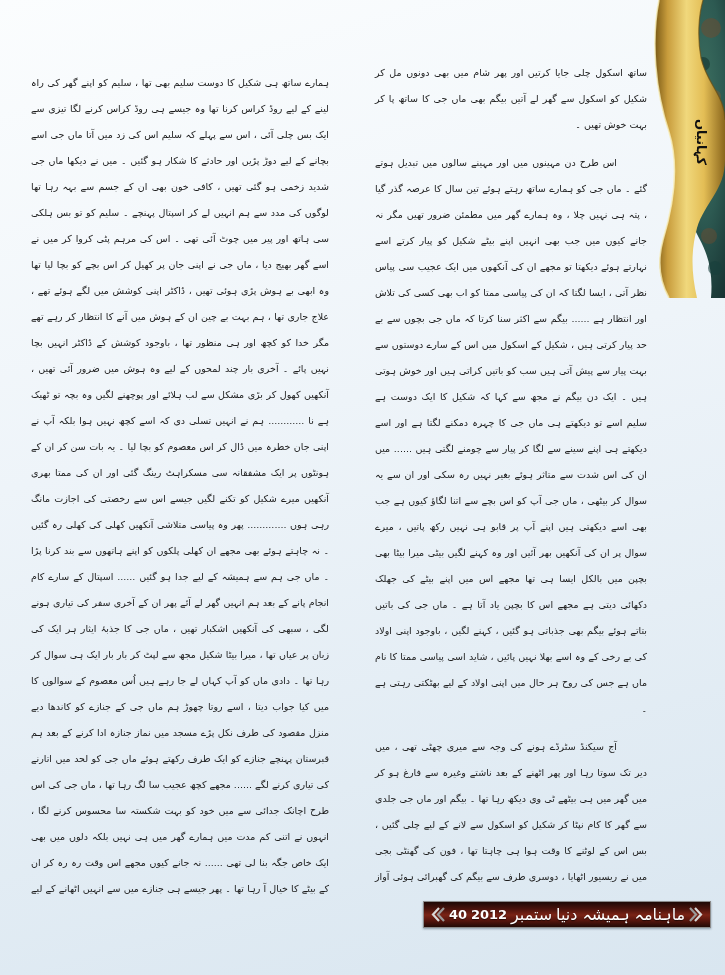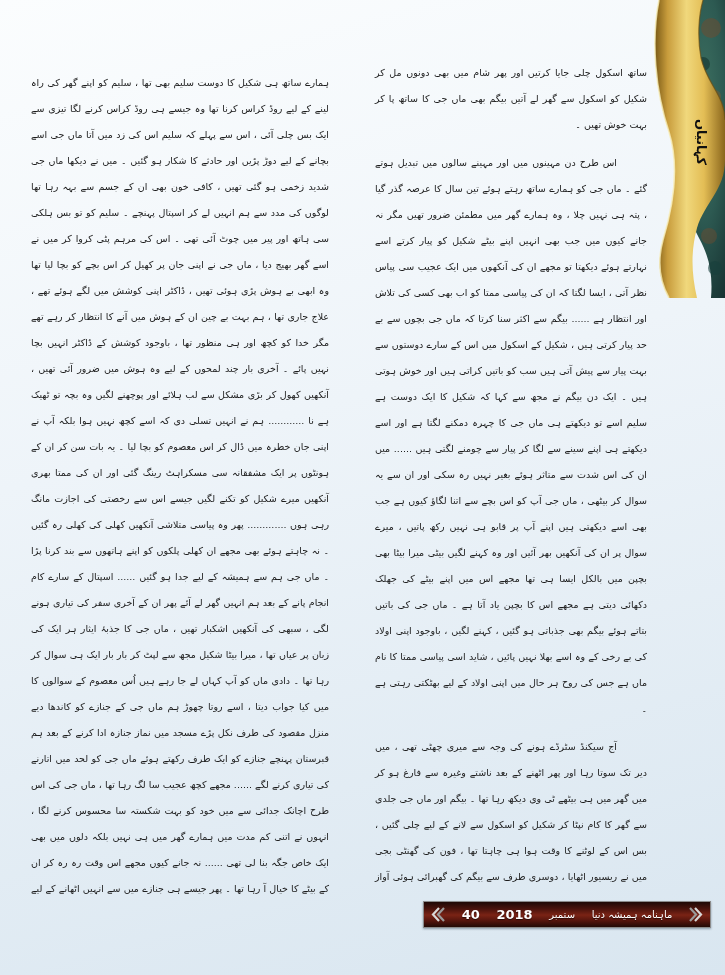--- a/index.html
+++ b/index.html
@@ -45,21 +45,21 @@
     display:flex;align-items:center;justify-content:space-between;
     padding:0 7px;box-sizing:border-box;
     direction:ltr;
   }
   .footer-bar .num{
     color:#ffffff;font-weight:bold;font-size:13px;
     font-family:"DejaVu Sans",sans-serif;
     text-shadow:0 1px 1px rgba(0,0,0,.6);
   }
   .footer-bar .urdu{
-    color:#ffffff;font-size:10px;direction:rtl;
+    color:#ffffff;font-size:16px;direction:rtl;
     white-space:nowrap;text-shadow:0 1px 1px rgba(0,0,0,.6);
   }
   .chev{display:block;}
 </style>
 </head>
 <body>
 
 <div class="page">
 
   <svg class="decor" viewBox="0 0 80 298" xmlns="http://www.w3.org/2000/svg" aria-hidden="true">
@@ -102,21 +102,21 @@
   <div class="col col-left">
     <p class="para">ہمارے ساتھ ہی شکیل کا دوست سلیم بھی تھا ، سلیم کو اپنے گھر کی راہ لینے کے لیے روڈ کراس کرنا تھا وہ جیسے ہی روڈ کراس کرنے لگا تیزی سے ایک بس چلی آئی ، اس سے پہلے کہ سلیم اس کی زد میں آتا ماں جی اسے بچانے کے لیے دوڑ پڑیں اور حادثے کا شکار ہو گئیں ۔ میں نے دیکھا ماں جی شدید زخمی ہو گئی تھیں ، کافی خون بھی ان کے جسم سے بہہ رہا تھا لوگوں کی مدد سے ہم انہیں لے کر اسپتال پہنچے ۔ سلیم کو تو بس ہلکی سی ہاتھ اور پیر میں چوٹ آئی تھی ۔ اس کی مرہم پٹی کروا کر میں نے اسے گھر بھیج دیا ، ماں جی نے اپنی جان پر کھیل کر اس بچے کو بچا لیا تھا وہ ابھی بے ہوش پڑی ہوئی تھیں ، ڈاکٹر اپنی کوشش میں لگے ہوئے تھے ، علاج جاری تھا ، ہم بہت بے چین ان کے ہوش میں آنے کا انتظار کر رہے تھے مگر خدا کو کچھ اور ہی منظور تھا ، باوجود کوشش کے ڈاکٹر انہیں بچا نہیں پائے ۔ آخری بار چند لمحوں کے لیے وہ ہوش میں ضرور آئی تھیں ، آنکھیں کھول کر بڑی مشکل سے لب ہلائے اور پوچھنے لگیں وہ بچہ تو ٹھیک ہے نا ............ ہم نے انہیں تسلی دی کہ اسے کچھ نہیں ہوا بلکہ آپ نے اپنی جان خطرہ میں ڈال کر اس معصوم کو بچا لیا ۔ یہ بات سن کر ان کے ہونٹوں پر ایک مشفقانہ سی مسکراہٹ رینگ گئی اور ان کی ممتا بھری آنکھیں میرے شکیل کو تکنے لگیں جیسے اس سے رخصتی کی اجازت مانگ رہی ہوں ............. پھر وہ پیاسی متلاشی آنکھیں کھلی کی کھلی رہ گئیں ۔ نہ چاہتے ہوئے بھی مجھے ان کھلی پلکوں کو اپنے ہاتھوں سے بند کرنا پڑا ۔ ماں جی ہم سے ہمیشہ کے لیے جدا ہو گئیں ...... اسپتال کے سارے کام انجام پانے کے بعد ہم انہیں گھر لے آئے پھر ان کے آخری سفر کی تیاری ہونے لگی ، سبھی کی آنکھیں اشکبار تھیں ، ماں جی کا جذبۂ ایثار ہر ایک کی زبان پر عیاں تھا ، میرا بیٹا شکیل مجھ سے لپٹ کر بار بار ایک ہی سوال کر رہا تھا ۔ دادی ماں کو آپ کہاں لے جا رہے ہیں اُس معصوم کے سوالوں کا میں کیا جواب دیتا ، اسے روتا چھوڑ ہم ماں جی کے جنازے کو کاندھا دیے منزل مقصود کی طرف نکل پڑے مسجد میں نماز جنازہ ادا کرنے کے بعد ہم قبرستان پہنچے جنازے کو ایک طرف رکھتے ہوئے ماں جی کو لحد میں اتارنے کی تیاری کرنے لگے ...... مجھے کچھ عجیب سا لگ رہا تھا ، ماں جی کی اس طرح اچانک جدائی سے میں خود کو بہت شکستہ سا محسوس کرنے لگا ، انہوں نے اتنی کم مدت میں ہمارے گھر میں ہی نہیں بلکہ دلوں میں بھی ایک خاص جگہ بنا لی تھی ...... نہ جانے کیوں مجھے اس وقت رہ رہ کر ان کے بیٹے کا خیال آ رہا تھا ۔ پھر جیسے ہی جنازے میں سے انہیں اٹھانے کے لیے ہم آگے بڑھے کوئی جماعت کو چیرتے ہوئے میرے قریب چلا آیا اور کہنے</p>
   </div>
 
   <div class="footer-bar">
     <svg class="chev" width="14" height="15" viewBox="0 0 14 15" aria-hidden="true">
       <path d="M8,1 L2,7.5 L8,14" fill="none" stroke="#d8d8d8" stroke-width="2.2"></path>
       <path d="M13,1 L7,7.5 L13,14" fill="none" stroke="#9a9a9a" stroke-width="2.2"></path>
     </svg>
     <span class="num">40</span>
-    <span class="num">2018</span>
+    <span class="num">2012</span>
     <span class="urdu">ستمبر</span>
     <span class="urdu">ماہنامہ ہمیشہ دنیا</span>
     <svg class="chev" width="14" height="15" viewBox="0 0 14 15" aria-hidden="true">
       <path d="M6,1 L12,7.5 L6,14" fill="none" stroke="#d8d8d8" stroke-width="2.2"></path>
       <path d="M1,1 L7,7.5 L1,14" fill="none" stroke="#9a9a9a" stroke-width="2.2"></path>
     </svg>
   </div>
 
 </div>
 

